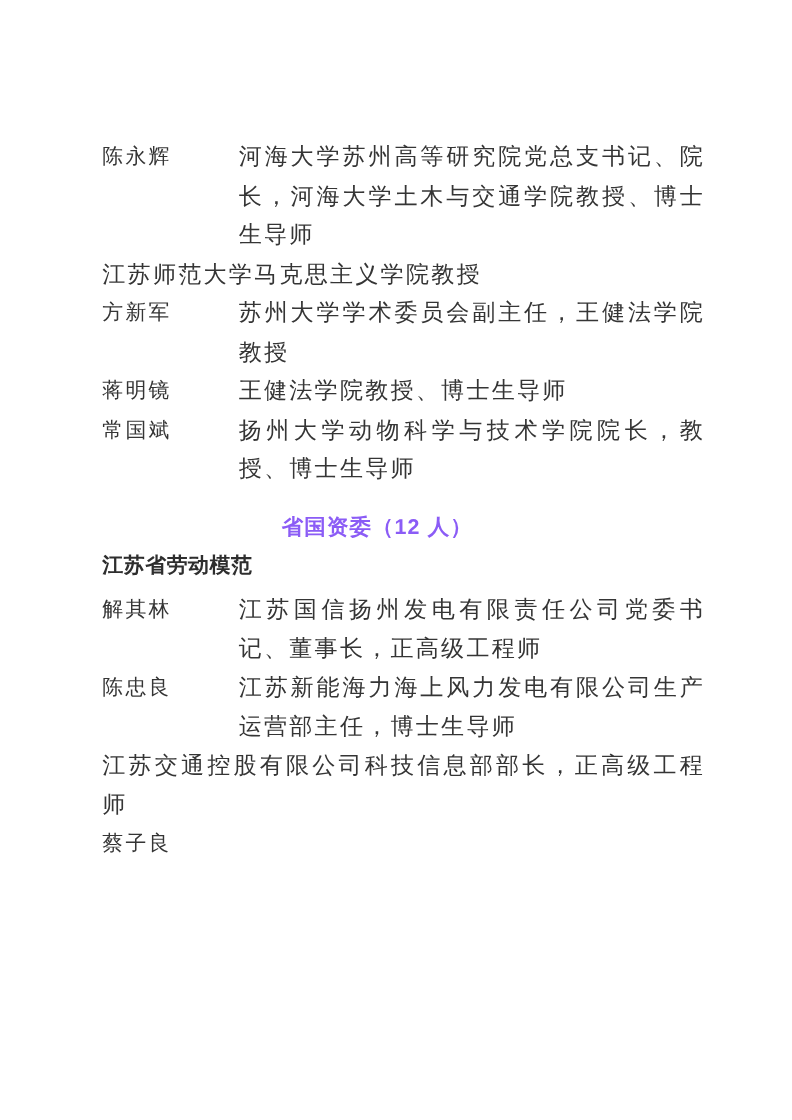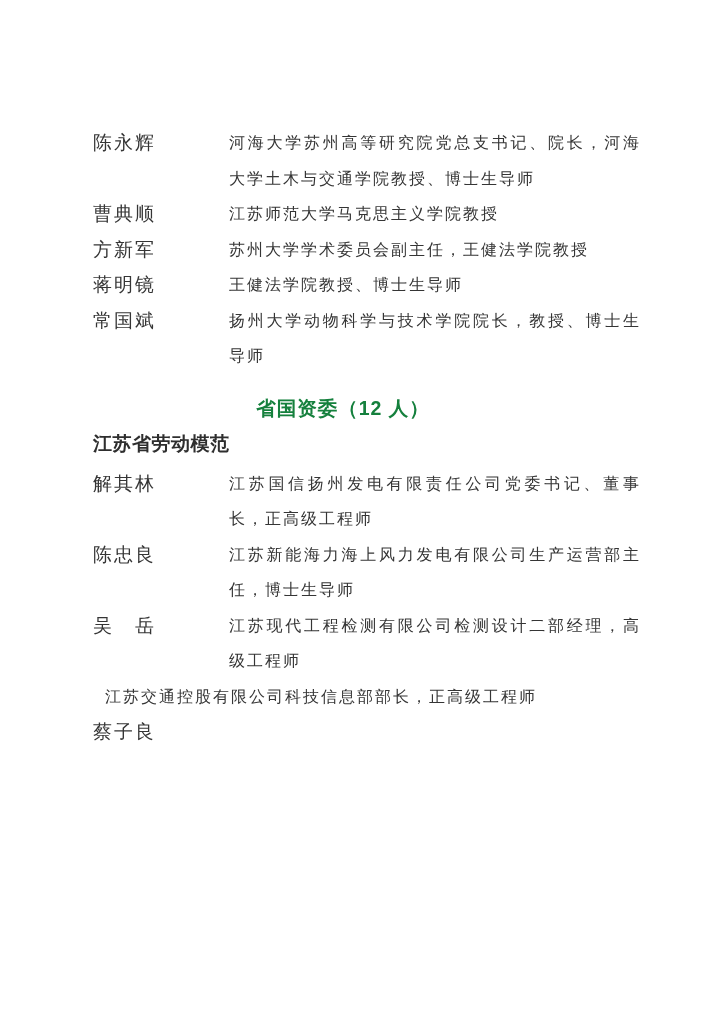--- a/index.html
+++ b/index.html
@@ -30,37 +30,36 @@
     flex: 0 0 124px;
     width: 124px;
     font-size: 19px;
     line-height: 35.5px;
     letter-spacing: 2px;
     white-space: nowrap;
   }
   .entry .desc {
     flex: 1;
     width: 424px;
-    font-size: 16px;
+    font-size: 21px;
     line-height: 35.5px;
     letter-spacing: 2px;
     text-align: justify;
     line-break: strict;
-    margin-left: 12px;
   }
   .section-heading {
     margin-top: 17px;
     padding-right: 48px;
     text-align: center;
     font-family: "Liberation Sans", sans-serif;
     font-weight: 700;
     font-size: 19.5px;
     line-height: 35.5px;
     letter-spacing: 1px;
-    color: #15803d;
+    color: #8b5cf6;
   }
   .sub-heading {
     margin-bottom: 4px;
     text-align: left;
     font-family: "Liberation Sans", sans-serif;
     font-weight: 700;
     font-size: 19px;
     line-height: 35.5px;
     letter-spacing: 0.5px;
     color: #2e2e2e;
@@ -86,21 +85,20 @@
 
 <div class="page">
   <div class="content">
 
     <div>
       <div class="entry">
         <div class="name">陈永辉</div>
         <div class="desc">河海大学苏州高等研究院党总支书记、院长，河海大学土木与交通学院教授、博士生导师</div>
       </div>
       <div class="entry">
-        <div class="name">曹典顺</div>
         <div class="desc">江苏师范大学马克思主义学院教授</div>
       </div>
       <div class="entry">
         <div class="name">方新军</div>
         <div class="desc">苏州大学学术委员会副主任，王健法学院教授</div>
       </div>
       <div class="entry">
         <div class="name">蒋明镜</div>
         <div class="desc">王健法学院教授、博士生导师</div>
       </div>
@@ -117,24 +115,20 @@
     <div>
       <div class="entry">
         <div class="name">解其林</div>
         <div class="desc">江苏国信扬州发电有限责任公司党委书记、董事长，正高级工程师</div>
       </div>
       <div class="entry">
         <div class="name">陈忠良</div>
         <div class="desc">江苏新能海力海上风力发电有限公司生产运营部主任，博士生导师</div>
       </div>
       <div class="entry">
-        <div class="name">吴　岳</div>
-        <div class="desc">江苏现代工程检测有限公司检测设计二部经理，高级工程师</div>
-      </div>
-      <div class="entry">
         <div class="desc">江苏交通控股有限公司科技信息部部长，正高级工程师</div>
       </div>
       <div class="entry">
         <div class="name">蔡子良</div>
       </div>
     </div>
 
   </div>
 
   <div class="footer">

